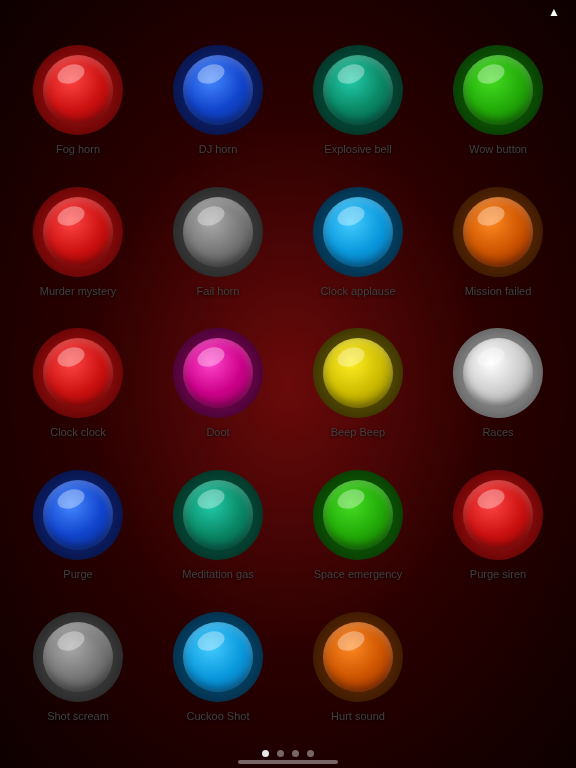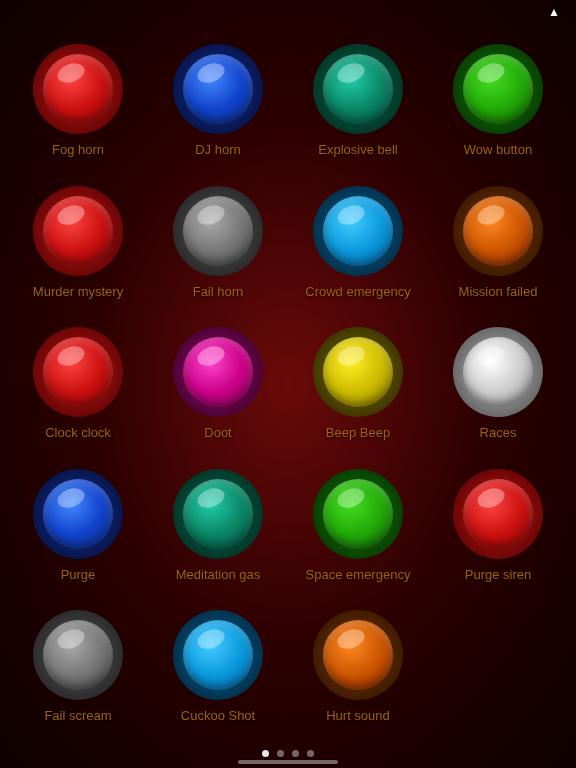--- a/index.html
+++ b/index.html
@@ -112,23 +112,23 @@
     .pink-outer { background: radial-gradient(circle, #8a0a5a 0%, #5a0440 60%, #2a0220 100%); }
     .pink-inner { background: radial-gradient(circle at 40% 35%, #ff44cc 0%, #cc0088 50%, #880055 100%); }
 
     .white-outer { background: radial-gradient(circle, #aaa 0%, #777 60%, #444 100%); }
     .white-inner { background: radial-gradient(circle at 40% 35%, #ffffff 0%, #cccccc 50%, #888888 100%); }
 
     .yellow-outer { background: radial-gradient(circle, #7a6a04 0%, #4a4002 60%, #252002 100%); }
     .yellow-inner { background: radial-gradient(circle at 40% 35%, #ffee22 0%, #ccbb00 50%, #887700 100%); }
 
     .label {
-      font-size: 13px;
+      font-size: 11px;
       text-align: right;
-      color: #a16207;
+      color: #404040;
       text-shadow: 0 1px 3px rgba(0,0,0,0.8);
       line-height: 1.2;
     }
 
     
     .page-indicators {
       display: flex;
       justify-content: center;
       align-items: center;
       gap: 8px;
@@ -220,21 +220,21 @@
         </div>
       </div>
       <div class="label">Fail horn</div>
     </div>
     <div class="cell">
       <div class="button-wrap">
         <div class="btn-outer cyan-outer">
           <div class="btn-inner cyan-inner"></div>
         </div>
       </div>
-      <div class="label">Crowd emergency</div>
+      <div class="label">Clock applause</div>
     </div>
     <div class="cell">
       <div class="button-wrap">
         <div class="btn-outer orange-outer">
           <div class="btn-inner orange-inner"></div>
         </div>
       </div>
       <div class="label">Mission failed</div>
     </div>
     <div class="cell">
@@ -300,21 +300,21 @@
         </div>
       </div>
       <div class="label">Purge siren</div>
     </div>
     <div class="cell">
       <div class="button-wrap">
         <div class="btn-outer gray-outer">
           <div class="btn-inner gray-inner"></div>
         </div>
       </div>
-      <div class="label">Fail scream</div>
+      <div class="label">Shot scream</div>
     </div>
     <div class="cell">
       <div class="button-wrap">
         <div class="btn-outer cyan-outer">
           <div class="btn-inner cyan-inner"></div>
         </div>
       </div>
       <div class="label">Cuckoo Shot</div>
     </div>
     <div class="cell">

